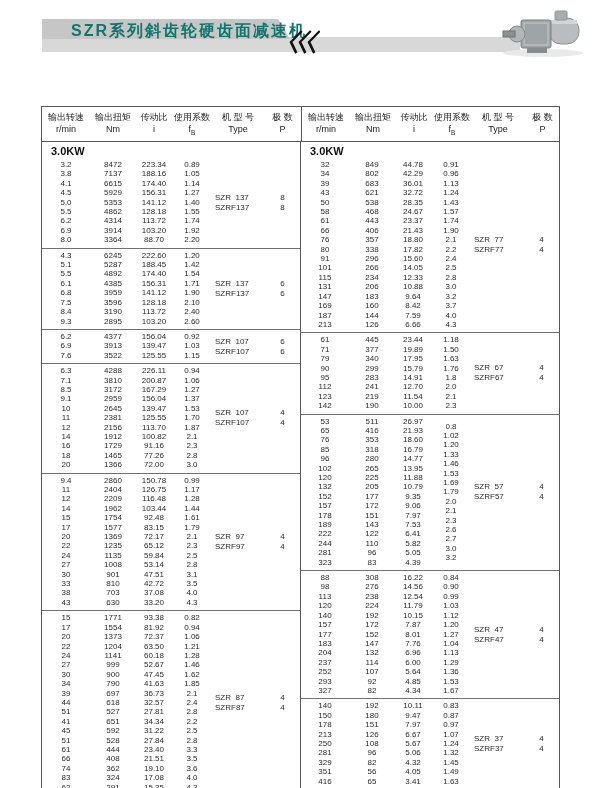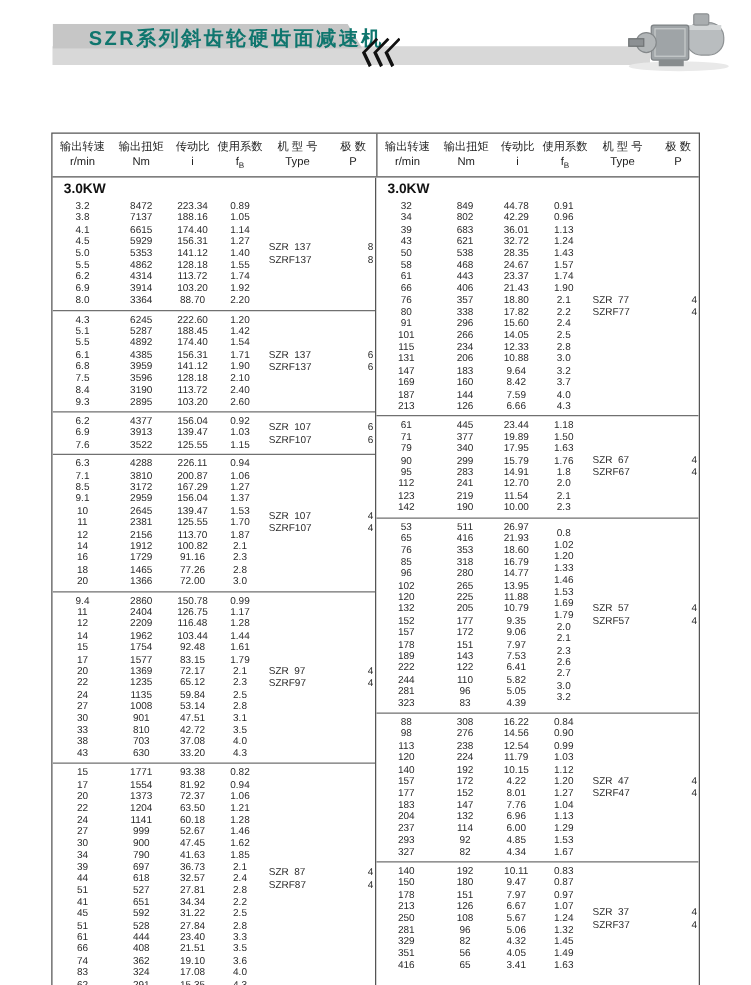--- a/index.html
+++ b/index.html
@@ -52,21 +52,21 @@
   .kw-label { font-size: 11px; font-weight: bold; padding: 3px 0 1px 9px; color: #111; }
   .block { position: relative; padding: 2px 0 3px 0; }
   .block + .block { border-top: 1px solid #707070; }
   .row { display: grid; grid-template-columns: 48px 46px 36px 40px; }
   .cell { text-align: center; font-size: 8px; line-height: 9.4px; color: #2a2a2a; white-space: nowrap; }
   .fb-offset .c4 { transform: translateY(5px); }
   .typebox {
     position: absolute; left: 170px; top: 50%; transform: translateY(-50%);
     width: 89px;
   }
-  .typerow { display: grid; grid-template-columns: 52px 37px; gap: 14px; }
+  .typerow { display: grid; grid-template-columns: 52px 37px; }
   .tcell { font-size: 8px; line-height: 10px; white-space: pre; text-align: left; padding-left: 3px; color: #2a2a2a; }
   .pcell { font-size: 8px; line-height: 10px; text-align: center; color: #2a2a2a; }
 </style>
 </head>
 <body>
 
 <div class="band-light"></div>
 <div class="band-dark"></div>
 <div class="page-title">SZR系列斜齿轮硬齿面减速机</div>
 <span class="chevrons">
@@ -925,21 +925,21 @@
           </div>
           <div class="row">
             <span class="cell c1">140</span>
             <span class="cell c2">192</span>
             <span class="cell c3">10.15</span>
             <span class="cell c4">1.12</span>
           </div>
           <div class="row">
             <span class="cell c1">157</span>
             <span class="cell c2">172</span>
-            <span class="cell c3">4.22</span>
+            <span class="cell c3">7.87</span>
             <span class="cell c4">1.20</span>
           </div>
           <div class="row">
             <span class="cell c1">177</span>
             <span class="cell c2">152</span>
             <span class="cell c3">8.01</span>
             <span class="cell c4">1.27</span>
           </div>
           <div class="row">
             <span class="cell c1">183</span>
@@ -951,20 +951,26 @@
             <span class="cell c1">204</span>
             <span class="cell c2">132</span>
             <span class="cell c3">6.96</span>
             <span class="cell c4">1.13</span>
           </div>
           <div class="row">
             <span class="cell c1">237</span>
             <span class="cell c2">114</span>
             <span class="cell c3">6.00</span>
             <span class="cell c4">1.29</span>
+          </div>
+          <div class="row">
+            <span class="cell c1">252</span>
+            <span class="cell c2">107</span>
+            <span class="cell c3">5.64</span>
+            <span class="cell c4">1.36</span>
           </div>
           <div class="row">
             <span class="cell c1">293</span>
             <span class="cell c2">92</span>
             <span class="cell c3">4.85</span>
             <span class="cell c4">1.53</span>
           </div>
           <div class="row">
             <span class="cell c1">327</span>
             <span class="cell c2">82</span>

